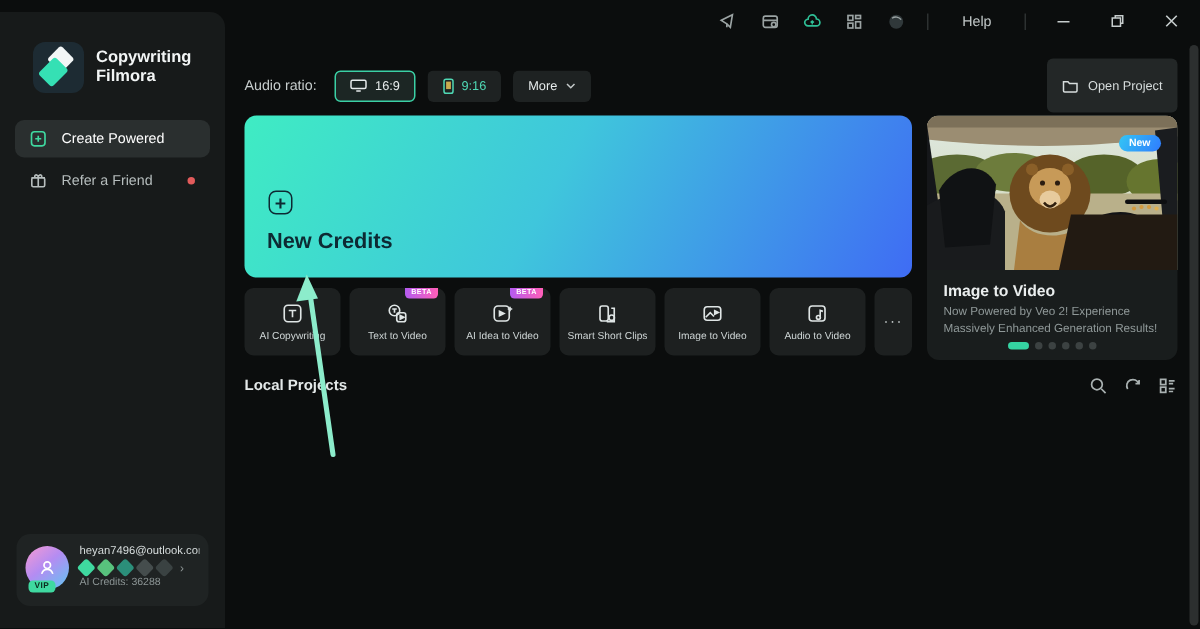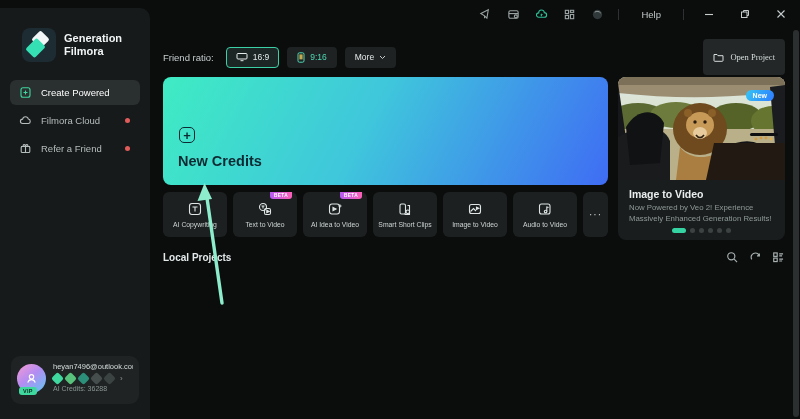--- a/index.html
+++ b/index.html
@@ -54,21 +54,21 @@
 
   .toolbar { position:absolute; left:13px; top:18px; right:15px; height:22px; display:flex; align-items:center; }
   .aspect-label { color:#c7cdcd; font-size:9.5px; margin-right:12px; }
   .chip { display:flex; align-items:center; gap:5px; height:21px; padding:0 9px; border-radius:4px;
           background:#1e2222; color:#e6ebeb; font-size:8.5px; margin-right:8px; border:1px solid transparent;text-align:center; }
   .chip.sel { border-color:#3bd0a5; background:#1c2624; }
   .chip .ct { color:#e6ebeb; }
   .chip.c916 .ct { color:#4fd8b4; }
   .chip-ic { display:flex; align-items:center; }
   .open-btn { margin-left:auto; display:flex; align-items:center; gap:6px; height:36px; padding:0 10px;
-              background:#232727; border-radius:4px; color:#d7dddd; font-size:8.5px;font-family:Liberation Serif, serif; }
+              background:#232727; border-radius:4px; color:#d7dddd; font-size:8.5px; }
 
   .hero { position:absolute; left:13px; top:49px; width:445px; height:108px; border-radius:8px;
           background:linear-gradient(118deg, #3fecc3 0%, #3fc6dc 46%, #3f6cf4 100%); color:#0d2a33; }
   .hero-plus { position:absolute; left:16px; top:50px; width:16px; height:16px; border:1.7px solid #0d2a33;
                border-radius:5px; display:flex; align-items:center; justify-content:center;
                font-size:13px; font-weight:bold; line-height:1; }
   .hero-title { position:absolute; left:15px; top:76px; font-size:14.5px; font-weight:bold; }
 
   .tools { position:absolute; left:13px; top:164px; height:45px; display:flex; gap:6px; }
   .tool { position:relative; width:64px; height:45px; background:#1d2020; border-radius:6px;
@@ -163,41 +163,32 @@
     </span>
   </div>
 
   <div class="sidebar">
     <div class="brand">
       <span class="brand-mark">
           <span class="d1"></span>
           <span class="d2"></span>
         </span>
       <span class="brand-text">
-        <span>Generation</span><br><span>Filmora</span>
+        <span>Copywriting</span><br><span>Filmora</span>
       </span>
     </div>
     <div class="nav">
       <div class="nav-item active">
         <span class="nav-ic">
           <svg viewBox="0 0 13 13" fill="none" stroke="currentColor" stroke-width="1.1">
               <rect x="2" y="1.8" width="9" height="9.4" rx="2"></rect>
               <path d="M6.5 4.5v4M4.5 6.5h4"></path>
             </svg>
         </span>
         <span>Create Powered</span>
-      </div>
-      <div class="nav-item">
-        <span class="nav-ic">
-          <svg viewBox="0 0 13 13" fill="none" stroke="currentColor" stroke-width="1.1">
-              <path d="M3.6 9.5a2.2 2.2 0 010-4.4A2.9 2.9 0 019.3 5a2.3 2.3 0 01.2 4.5z"></path>
-            </svg>
-        </span>
-        <span>Filmora Cloud</span>
-        <span class="red-dot"></span>
       </div>
       <div class="nav-item">
         <span class="nav-ic">
           <svg viewBox="0 0 13 13" fill="none" stroke="currentColor" stroke-width="1.1">
               <rect x="2.2" y="4.5" width="8.6" height="6" rx="1"></rect>
               <path d="M2 4.5h9M6.5 4.5v6M4.5 4.5C3.5 3 5 1.6 6.5 3.6 8 1.6 9.5 3 8.5 4.5"></path>
             </svg>
         </span>
         <span>Refer a Friend</span>
         <span class="red-dot"></span>
@@ -221,21 +212,21 @@
         <span class="b" style="background:#3a4242;"></span>
         <span class="chev">›</span>
       </div>
       <div class="u-credits">AI Credits: 36288</div>
     </div>
   </div>
 
   <div class="main">
 
     <div class="toolbar">
-      <span class="aspect-label">Friend ratio:</span>
+      <span class="aspect-label">Audio ratio:</span>
       <span class="chip sel">
         <span class="chip-ic">
           <svg width="12" height="10" viewBox="0 0 12 10" fill="none" stroke="#e6ebeb" stroke-width="1">
               <rect x="1" y="1.5" width="10" height="5.5" rx="1"></rect>
               <path d="M4.5 8.7h3"></path>
             </svg>
         </span>
         <span class="ct">16:9</span>
       </span>
       <span class="chip c916">

